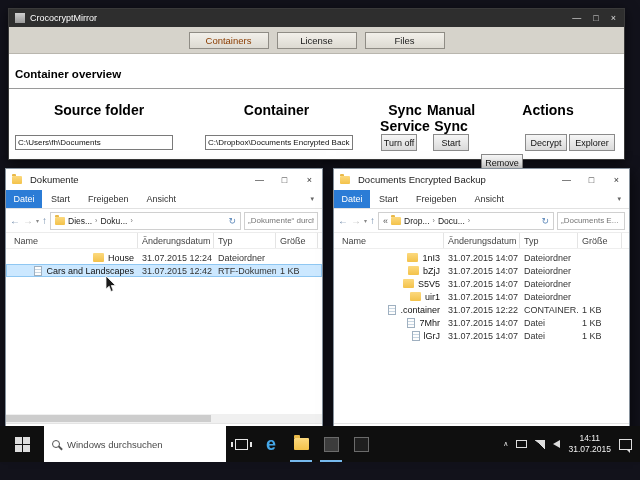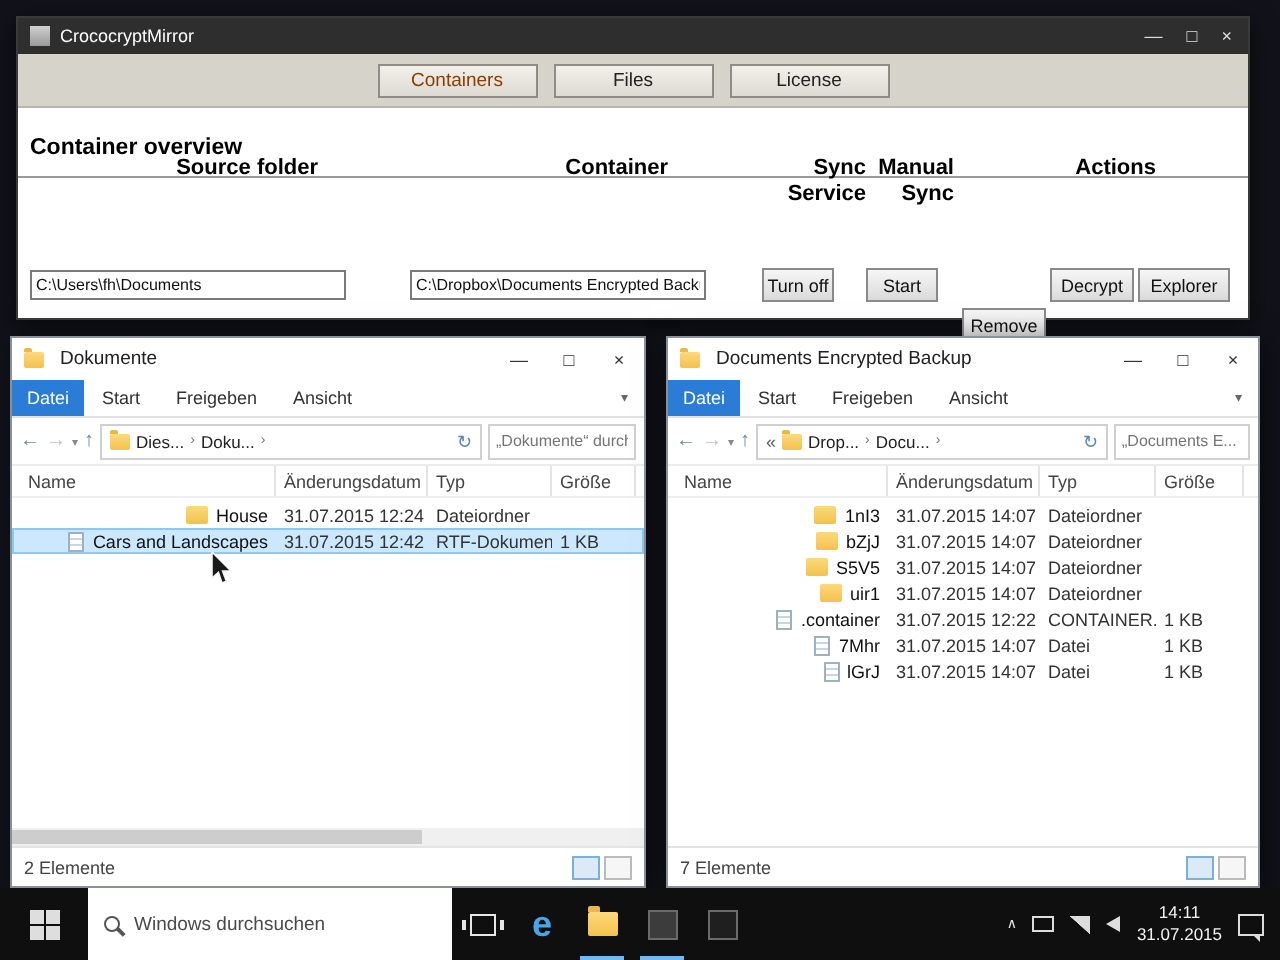--- a/index.html
+++ b/index.html
@@ -18,21 +18,21 @@
   .c-controls { margin-left:auto; display:flex; gap:12px; font-size:9px; color:#ddd; }
   .c-btn { cursor:default; }
   .c-tabband { height:27px; background:#d6d3cb; border-bottom:1px solid #b9b6ae;
     display:flex; align-items:center; justify-content:center; gap:8px; }
   .c-tab { width:80px; height:17px; font-size:9.5px; font-family:inherit;
     background:linear-gradient(#f2f0ea,#dddad2); border:1px solid #8f8c85; color:#222; }
   .c-tab.active { color:#8b3c00; font-weight:normal; }
   .c-body { position:relative; height:105px; background:#fff; }
   .c-heading { position:absolute; left:6px; top:14px; font-weight:bold; font-size:11.5px; color:#000; }
   .c-rule { position:absolute; left:0; right:0; top:34px; border-top:1px solid #9a9a9a; }
-  .c-colhead { position:absolute; top:24px; font-weight:bold; font-size:11px; text-align:right; color:#000; line-height:1.15; }
+  .c-colhead { position:absolute; top:48px; font-weight:bold; font-size:14px; text-align:center; color:#000; line-height:1.15; }
   .h-source { left:30px; width:120px; }
   .h-container { left:210px; width:115px; }
   .h-sync { left:368px; width:56px; }
   .h-manual { left:416px; width:52px; }
   .h-actions { left:509px; width:60px; }
   .c-input { position:absolute; top:81px; height:15px; font-size:8px; font-family:inherit;
     border:1px solid #7a7a7a; padding:0 2px; color:#111; background:#fff; }
   .i-source { left:6px; width:158px; }
   .i-container { left:196px; width:148px; }
   .c-button { position:absolute; top:80px; height:17px; font-size:9px; font-family:inherit;
@@ -98,21 +98,21 @@
     background:#e9b949; border-radius:1px 1px 0 0; }
   .icon-folder.tiny { width:10px; height:8px; }
   .icon-file { display:inline-block; width:8px; height:10px; flex:none;
     background:#fdfdfd; border:1px solid #9fb0c0;
     background-image:repeating-linear-gradient(#fdfdfd 0 2px, #c8d6e2 2px 3px); }
 
   
   .cursor { position:absolute; left:105px; top:276px; z-index:60; }
 
   
-  .taskbar { position:absolute; left:0; right:0; bottom:0; height:36px; background:#0f0f0f;
+  .taskbar { position:absolute; left:0; right:0; bottom:18px; height:36px; background:#0f0f0f;
     display:flex; align-items:stretch; z-index:40; }
   .tb-start { width:44px; display:flex; align-items:center; justify-content:center; }
   .win-logo { display:grid; grid-template-columns:7px 7px; grid-template-rows:7px 7px; gap:1px; }
   .win-logo i { background:#dedede; }
   .tb-search { width:182px; background:#fff; display:flex; align-items:center; padding:0 8px; gap:7px; }
   .search-glyph { width:8px; height:8px; border:1.5px solid #555; border-radius:50%; position:relative; flex:none; }
   .search-glyph::after { content:""; position:absolute; width:5px; height:1.5px; background:#555;
     transform:rotate(45deg); right:-4px; bottom:-1px; }
   .tb-search input { border:none; outline:none; width:100%; font-size:9.5px; font-family:inherit; color:#333; }
   .tb-search input::placeholder { color:#4a4a4a; opacity:1; }
@@ -148,22 +148,22 @@
       <span class="c-appicon"></span>
       <span>CrococryptMirror</span>
       <span class="c-controls">
         <span class="c-btn">—</span>
         <span class="c-btn">□</span>
         <span class="c-btn">×</span>
       </span>
     </div>
     <div class="c-tabband">
       <button class="c-tab active">Containers</button>
+      <button class="c-tab">License</button>
       <button class="c-tab">Files</button>
-      <button class="c-tab">License</button>
     </div>
     <div class="c-body">
       <div class="c-heading">Container overview</div>
       <div class="c-rule"></div>
       <div class="c-colhead h-source">Source folder</div>
       <div class="c-colhead h-container">Container</div>
       <div class="c-colhead h-sync">Sync Service</div>
       <div class="c-colhead h-manual">Manual Sync</div>
       <div class="c-colhead h-actions">Actions</div>
       <input class="c-input i-source" value="C:\Users\fh\Documents" style="">

